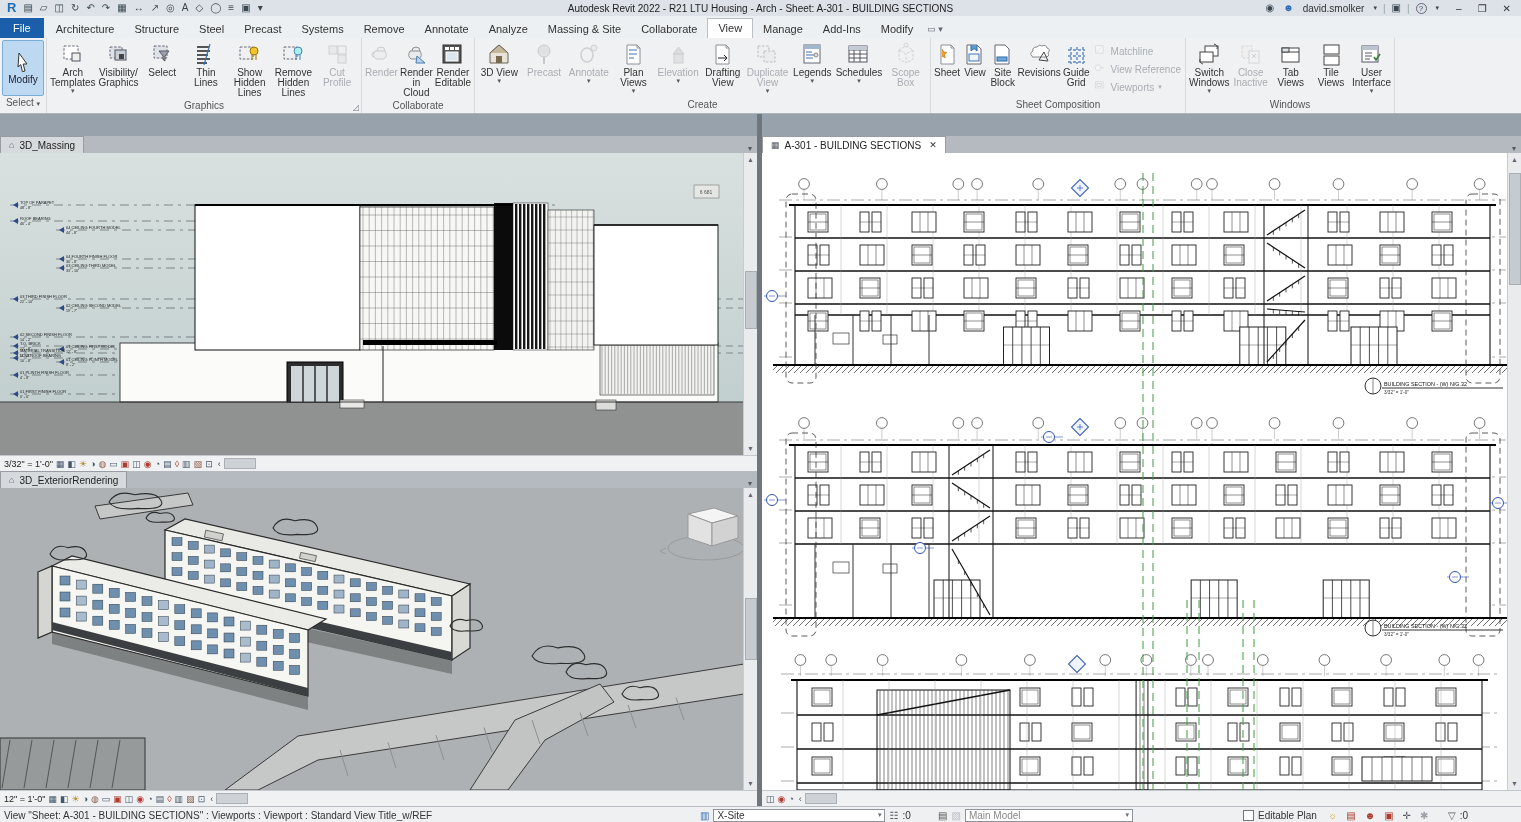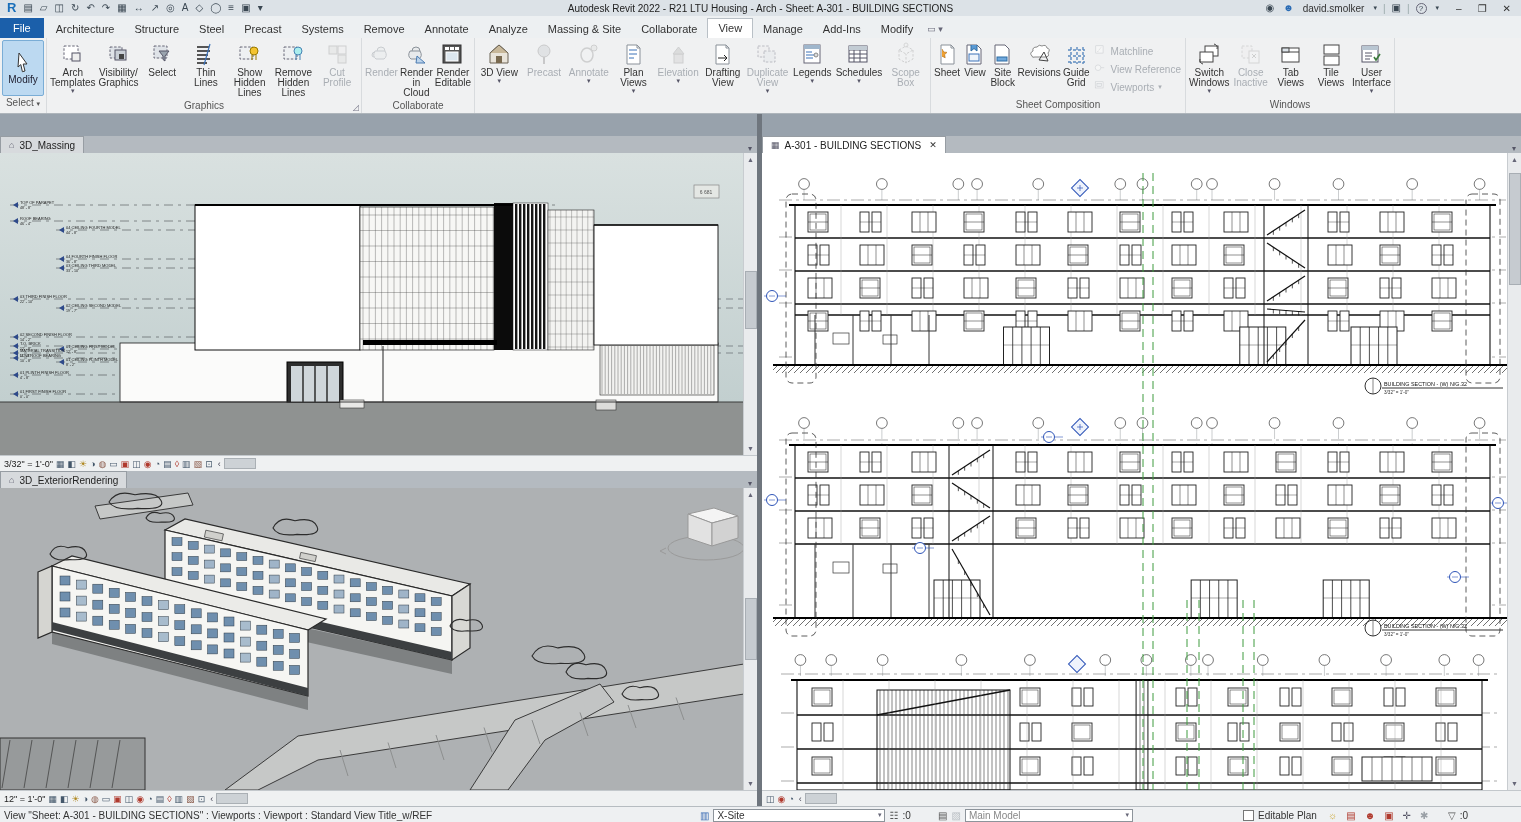--- a/index.html
+++ b/index.html
@@ -356,20 +356,21 @@
         <div class="rbtn disabled">
           <div class="ric">
             <svg width="25" height="25" viewBox="0 0 25 25">
               <path d="M6,8 L13,4 L20,8 L13,12 Z M6,8 v9 l7,4 v-9 M20,8 v9 l-7,4" fill="none" stroke="#999" stroke-dasharray="2.5 1.6"></path>
               <circle cx="13" cy="3" r="2" fill="none" stroke="#aaa"></circle>
             </svg>
           </div>
           <div>Scope Box</div>
         </div>
       </div>
+      <div class="rpanel-label">Create</div>
     </div>
     <div class="rpanel" style="width: 254px;">
       <div class="rpanel-btns">
         <div class="rbtn">
           <div class="ric">
             <svg width="25" height="25" viewBox="0 0 25 25">
               <path d="M6,3 h10 l3,3 v16 h-13 z" fill="#fff" stroke="#8a9199"></path>
               <path d="M16,3 v3 h3" fill="none" stroke="#8a9199"></path>
               <path d="M7,7 l1.8,3 3.2,.4 -2.4,2.2 .6,3.2 -3.2,-1.6" fill="#f0a030" stroke="#b06a10" stroke-width=".6"></path>
             </svg>

